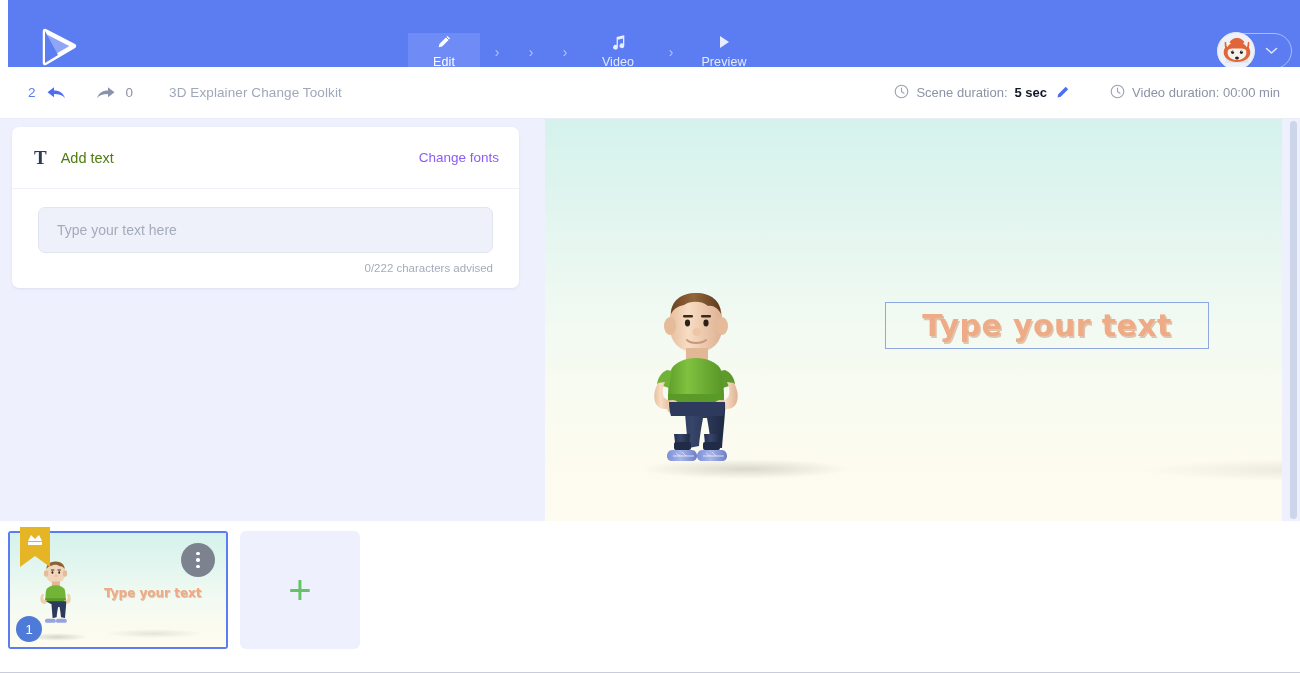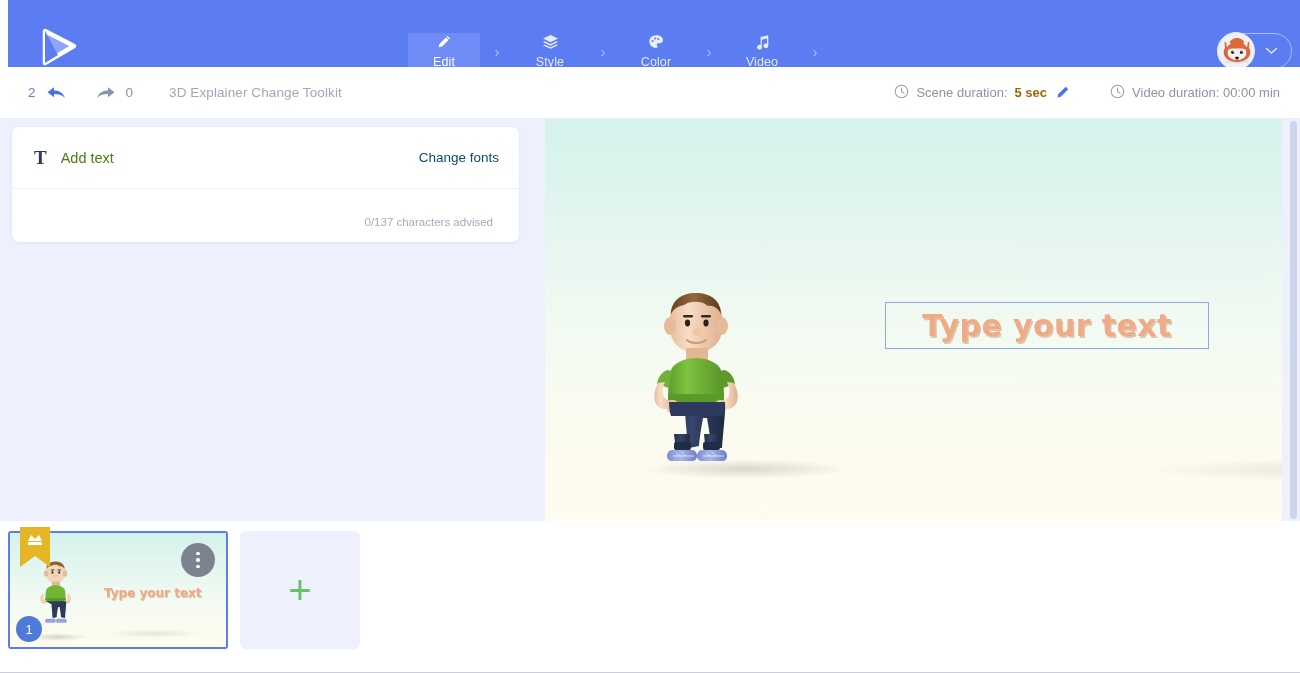--- a/index.html
+++ b/index.html
@@ -78,21 +78,21 @@
   .undo-group { display: flex; align-items: center; padding-left: 28px; gap: 8px; }
   .cnt { font-size: 13.5px; color: #5c7cf2; }
   .cnt.grey { color: #8c93a6; }
   .ico-btn { display: flex; align-items: center; cursor: pointer; padding: 2px; }
   .proj-title {
     margin-left: 36px; font-size: 13.5px; color: #a0a7b8; letter-spacing: .1px;
   }
   .dur-group { margin-left: auto; display: flex; align-items: center; padding-right: 20px; }
   .dur-item { display: flex; align-items: center; gap: 7px; font-size: 13px; color: #8c93a6; }
   .dur-item + .dur-item { margin-left: 40px; }
-  .dur-val { color: #a16207; font-weight: bold; font-size: 13px; }
+  .dur-val { color: #0f172a; font-weight: bold; font-size: 13px; }
   .pencil-btn { cursor: pointer; display: flex; align-items: center; margin-left: 1px; }
 
   
   .workspace {
     position: absolute; left: 0; top: 119px;
     width: 1300px; height: 402px;
     display: flex;
   }
   .left-pane {
     width: 545px; height: 402px;
@@ -108,21 +108,21 @@
   .card-head {
     height: 62px; display: flex; align-items: center;
     padding: 0 20px 0 22px; border-bottom: 1px solid #eef0f6;
   }
   .card-head .t-ico {
     font-size: 19px; font-weight: bold; color: #2b3a57;
     font-family: "Liberation Serif", serif; margin-right: 14px;
   }
   .card-head .c-title { font-size: 14.5px; color: #4d7c0f; }
   .card-head .c-action {
-    margin-left: auto; font-size: 13.5px; color: #0c4a6e; cursor: pointer;
+    margin-left: auto; font-size: 13.5px; color: #8b5cf6; cursor: pointer;
   }
   .card-body { padding: 18px 26px 10px 26px; }
   .text-input {
     width: 100%; height: 46px;
     background: #eef1f9; border: 1px solid #e0e5f1; border-radius: 7px;
     padding: 0 18px; font-size: 14px; color: #4a5168;
     font-family: "Liberation Sans", sans-serif; outline: none;
   }
   .text-input::placeholder { color: #a5abbc; }
   .char-count {
@@ -266,58 +266,45 @@
         <svg width="16" height="16" viewBox="0 0 16 16" fill="none">
           <path d="M11.4 1.9l2.7 2.7-8 8-3.4.7.7-3.4 8-8z" fill="#fff"></path>
           <path d="M10.2 3.1l2.7 2.7" stroke="#5c7cf2" stroke-width="1"></path>
         </svg>
       </span>
       <span class="nav-lbl">Edit</span>
     </div>
 
     <div class="nav-sep">›</div>
 
-    <div class="nav-step">
-      <span class="nav-ico">
-        <svg width="17" height="16" viewBox="0 0 17 16">
-          <path d="M8.5 1L16 4.6 8.5 8.2 1 4.6z" fill="#e7ecfe"></path>
-          <path d="M2.6 7.3L1 8.1l7.5 3.6L16 8.1l-1.6-.8-5.9 2.8z" fill="#e7ecfe"></path>
-          <path d="M2.6 10.4L1 11.2l7.5 3.6L16 11.2l-1.6-.8-5.9 2.8z" fill="#e7ecfe"></path>
-        </svg>
-      </span>
-      <span class="nav-lbl">Style</span>
-    </div>
 
     <div class="nav-sep">›</div>
 
-    <div class="nav-step">
-      <span class="nav-ico">
-        <svg width="16" height="16" viewBox="0 0 16 16">
-          <path d="M8 1.2C4.3 1.2 1.3 4 1.3 7.6c0 3.5 3 6.4 6.7 6.4.9 0 1.6-.6 1.6-1.4 0-.4-.2-.7-.4-1-.2-.3-.4-.5-.4-.9 0-.8.7-1.4 1.5-1.4h1.1c2 0 3.6-1.5 3.6-3.4 0-3.1-3-4.7-7-4.7z" fill="#e7ecfe"></path>
-          <circle cx="4.6" cy="7" r="1" fill="#5c7cf2"></circle>
-          <circle cx="7" cy="4.5" r="1" fill="#5c7cf2"></circle>
-          <circle cx="10.2" cy="5" r="1" fill="#5c7cf2"></circle>
-        </svg>
-      </span>
-      <span class="nav-lbl">Color</span>
-    </div>
 
     <div class="nav-sep">›</div>
 
     <div class="nav-step">
       <span class="nav-ico">
         <svg width="15" height="16" viewBox="0 0 15 16">
           <path d="M13 1.3L5.6 3v8.1a2.4 2.4 0 1 0 1.3 2.1V5.7l5.1-1.2v5.1a2.4 2.4 0 1 0 1.3 2.1V1.3z" fill="#e7ecfe"></path>
         </svg>
       </span>
       <span class="nav-lbl">Video</span>
     </div>
 
     <div class="nav-sep">›</div>
 
+    <div class="nav-step">
+      <span class="nav-ico">
+        <svg width="14" height="16" viewBox="0 0 14 16">
+          <path d="M3 2 L12 8 L3 14 Z" fill="#e7ecfe"></path>
+        </svg>
+      </span>
+      <span class="nav-lbl">Preview</span>
+    </div>
   </div>
 
   <div class="nav-right">
     <div class="account-pill">
       <div class="avatar">
         <svg width="38" height="38" viewBox="0 0 38 38">
           <circle cx="19" cy="19" r="19" fill="#eef1f7"></circle>
           <path d="M7 30c1-7 5.5-11 12-11s11 4 12 11z" fill="#dfe5ef"></path>
           <path d="M19 5c4 0 7 2.5 8 6 1.5-1 3-2 4.2-2.3.2 2 .2 4-.3 5.7.9 1.5 1.4 3.3 1.4 5.1 0 5.5-5.9 9.5-13.3 9.5S5.7 25 5.7 19.5c0-1.8.5-3.6 1.4-5.1-.5-1.7-.5-3.7-.3-5.7C8 9 9.5 10 11 11c1-3.5 4-6 8-6z" fill="#e0663a"></path>
           <path d="M19 11c3.6 0 6.8 2 8.4 5 .6 1.1 1 2.4 1 3.7 0 4.3-4.2 7.3-9.4 7.3S9.6 24 9.6 19.7c0-1.3.4-2.6 1-3.7 1.6-3 4.8-5 8.4-5z" fill="#f6f2ee"></path>
@@ -392,21 +379,22 @@
 <div class="workspace">
 
   <div class="left-pane">
     <div class="card">
       <div class="card-head">
         <span class="t-ico">T</span>
         <span class="c-title">Add text</span>
         <span class="c-action">Change fonts</span>
       </div>
       <div class="card-body">
-        <div class="char-count">0/137 characters advised</div>
+        <input class="text-input" type="text" placeholder="Type your text here" style="">
+        <div class="char-count">0/222 characters advised</div>
       </div>
     </div>
   </div>
 
   <div class="canvas-pane">
     <div class="stage">
 
       <div class="floor-shadow"></div>
       <div class="char-shadow"></div>
 

